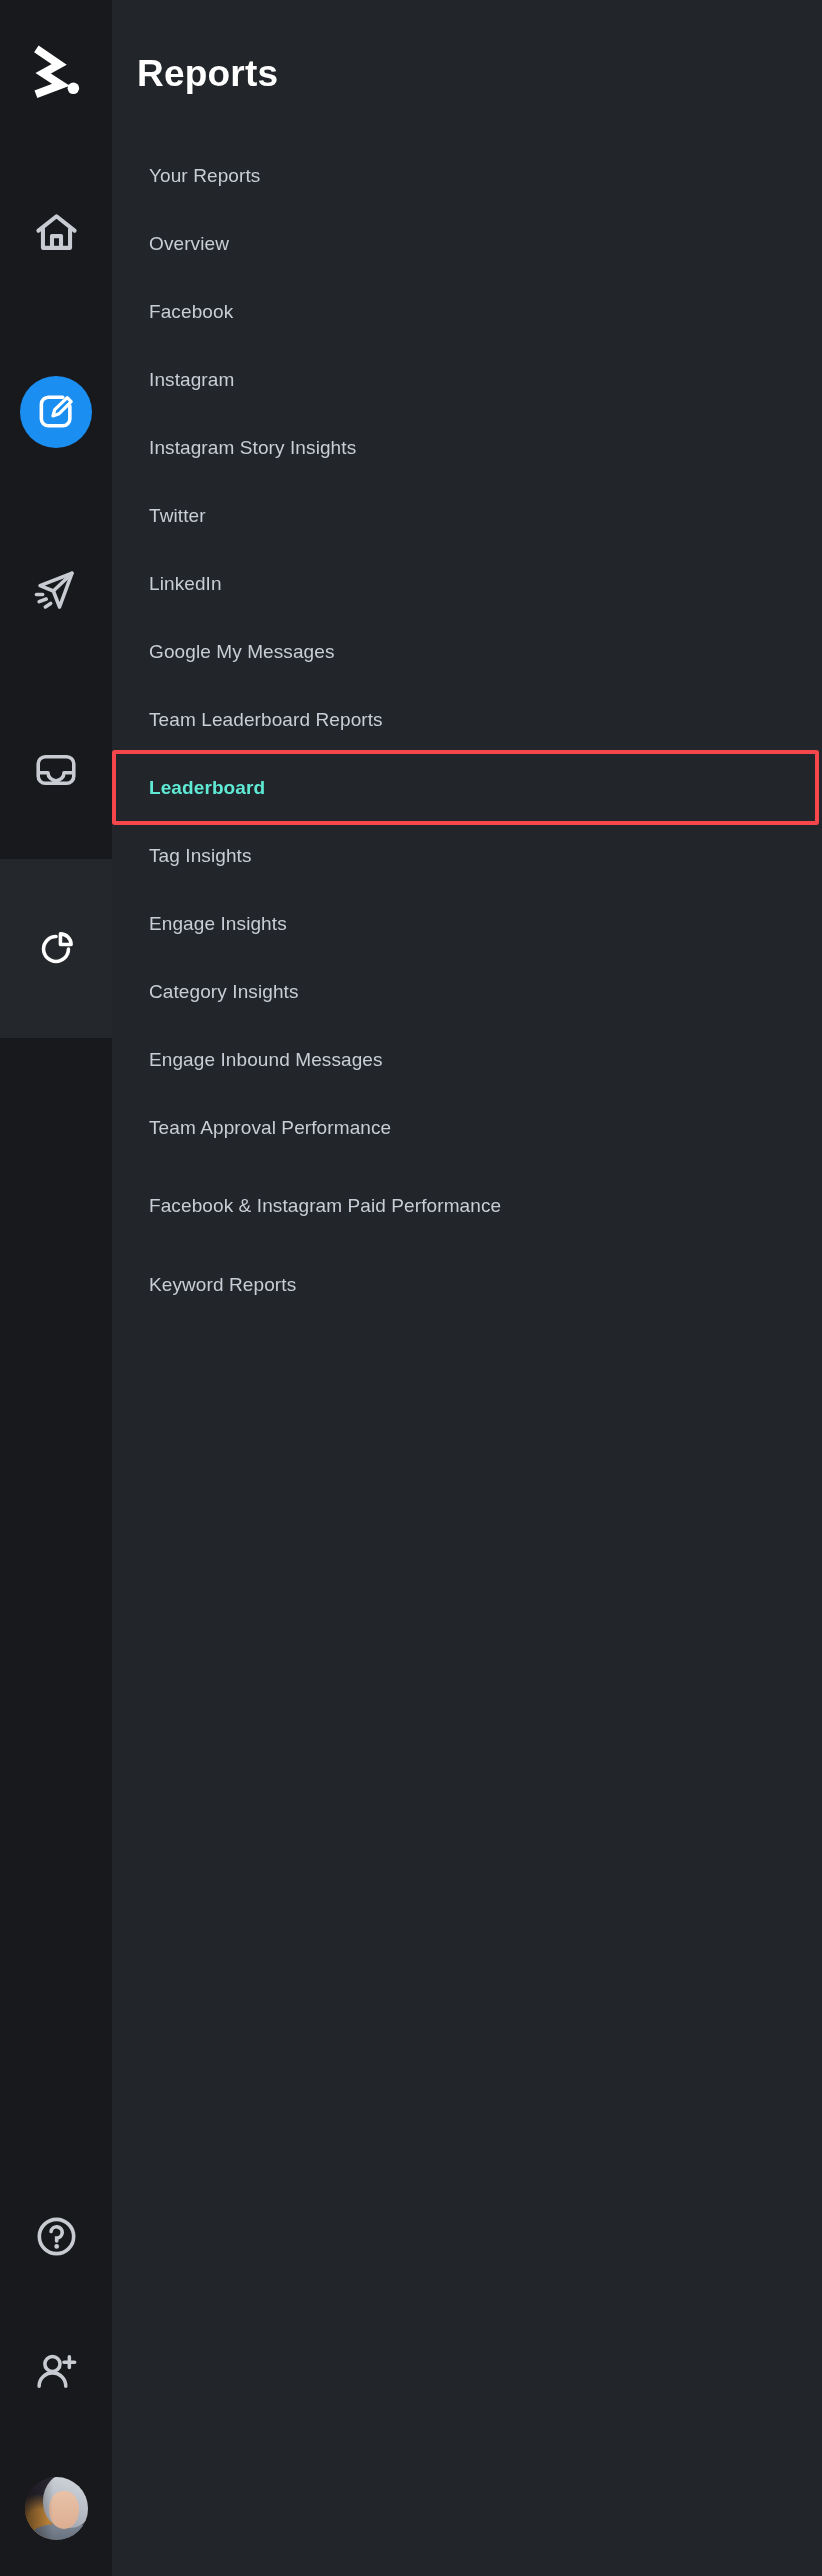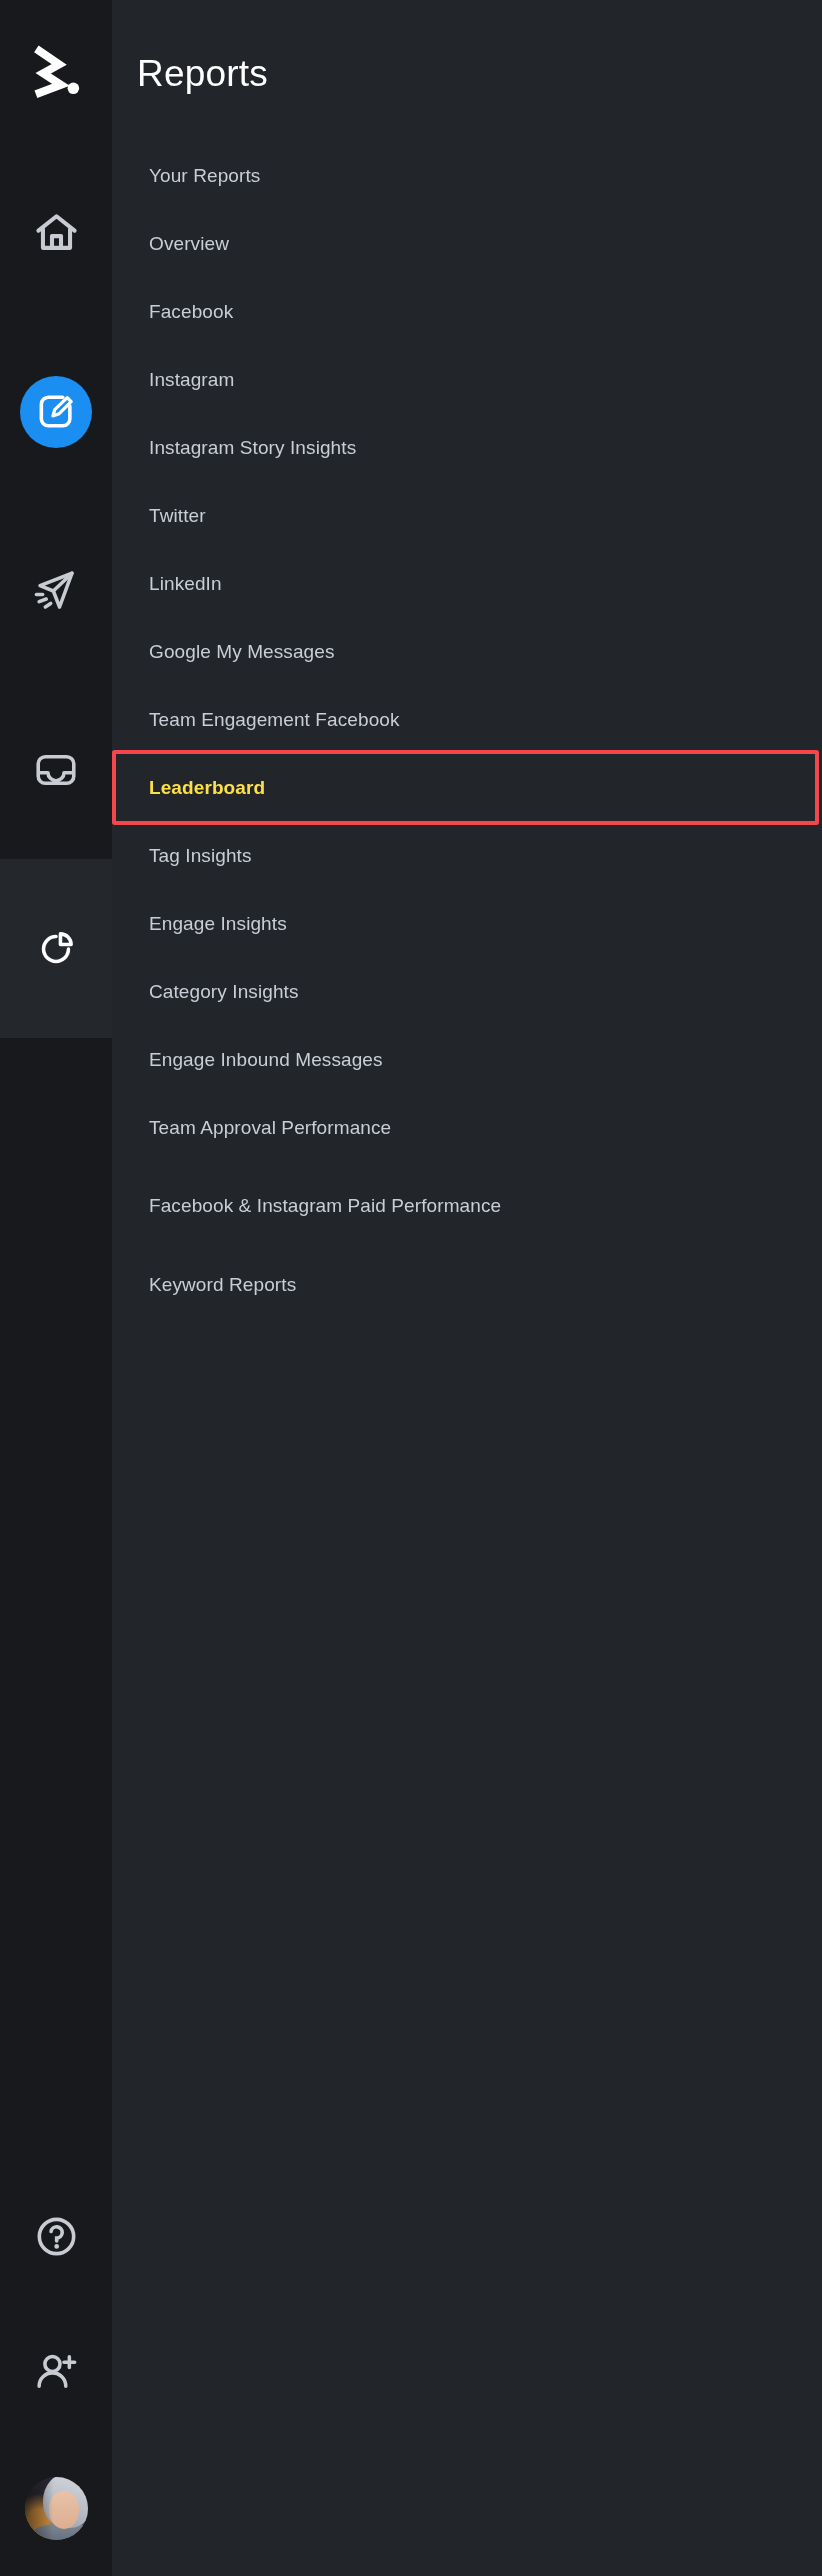--- a/index.html
+++ b/index.html
@@ -93,41 +93,41 @@
   
   .panel {
     flex:1 1 auto;
     height:100%;
     background:#22262b;
     position:relative;
   }
   .panel-title {
     color:#ffffff;
     font-size:37px;
-    font-weight:400;
+    font-weight:700;
     letter-spacing:0.2px;
     padding:55px 0 0 25px;
     line-height:1;
   }
   .menu { margin-top:50px; }
   .menu-item {
     min-height:68px;
     display:flex;
     align-items:center;
     padding:0 21.5px 0 25px;
     color:#c9ced6;
     font-size:19px;
     font-weight:400;
     line-height:1.27;
     letter-spacing:0.1px;
     position:relative;
   }
   .menu-item.two-line { min-height:89px; }
   .menu-item.current {
-    color:#fde047;
+    color:#5eead4;
     font-weight:700;
   }
   .menu-item .label { display:block;margin-left:12px; }
 
   
   .highlight-box {
     position:absolute;
     left:112px;
     top:1476px;
     width:707px;
@@ -246,21 +246,21 @@
       <div class="menu-item">
         <span class="label">Twitter</span>
       </div>
       <div class="menu-item">
         <span class="label">LinkedIn</span>
       </div>
       <div class="menu-item">
         <span class="label">Google My Messages</span>
       </div>
       <div class="menu-item">
-        <span class="label">Team Engagement Facebook</span>
+        <span class="label">Team Leaderboard Reports</span>
       </div>
       <div class="menu-item current">
         <span class="label">Leaderboard</span>
       </div>
       <div class="menu-item">
         <span class="label">Tag Insights</span>
       </div>
       <div class="menu-item">
         <span class="label">Engage Insights</span>
       </div>

